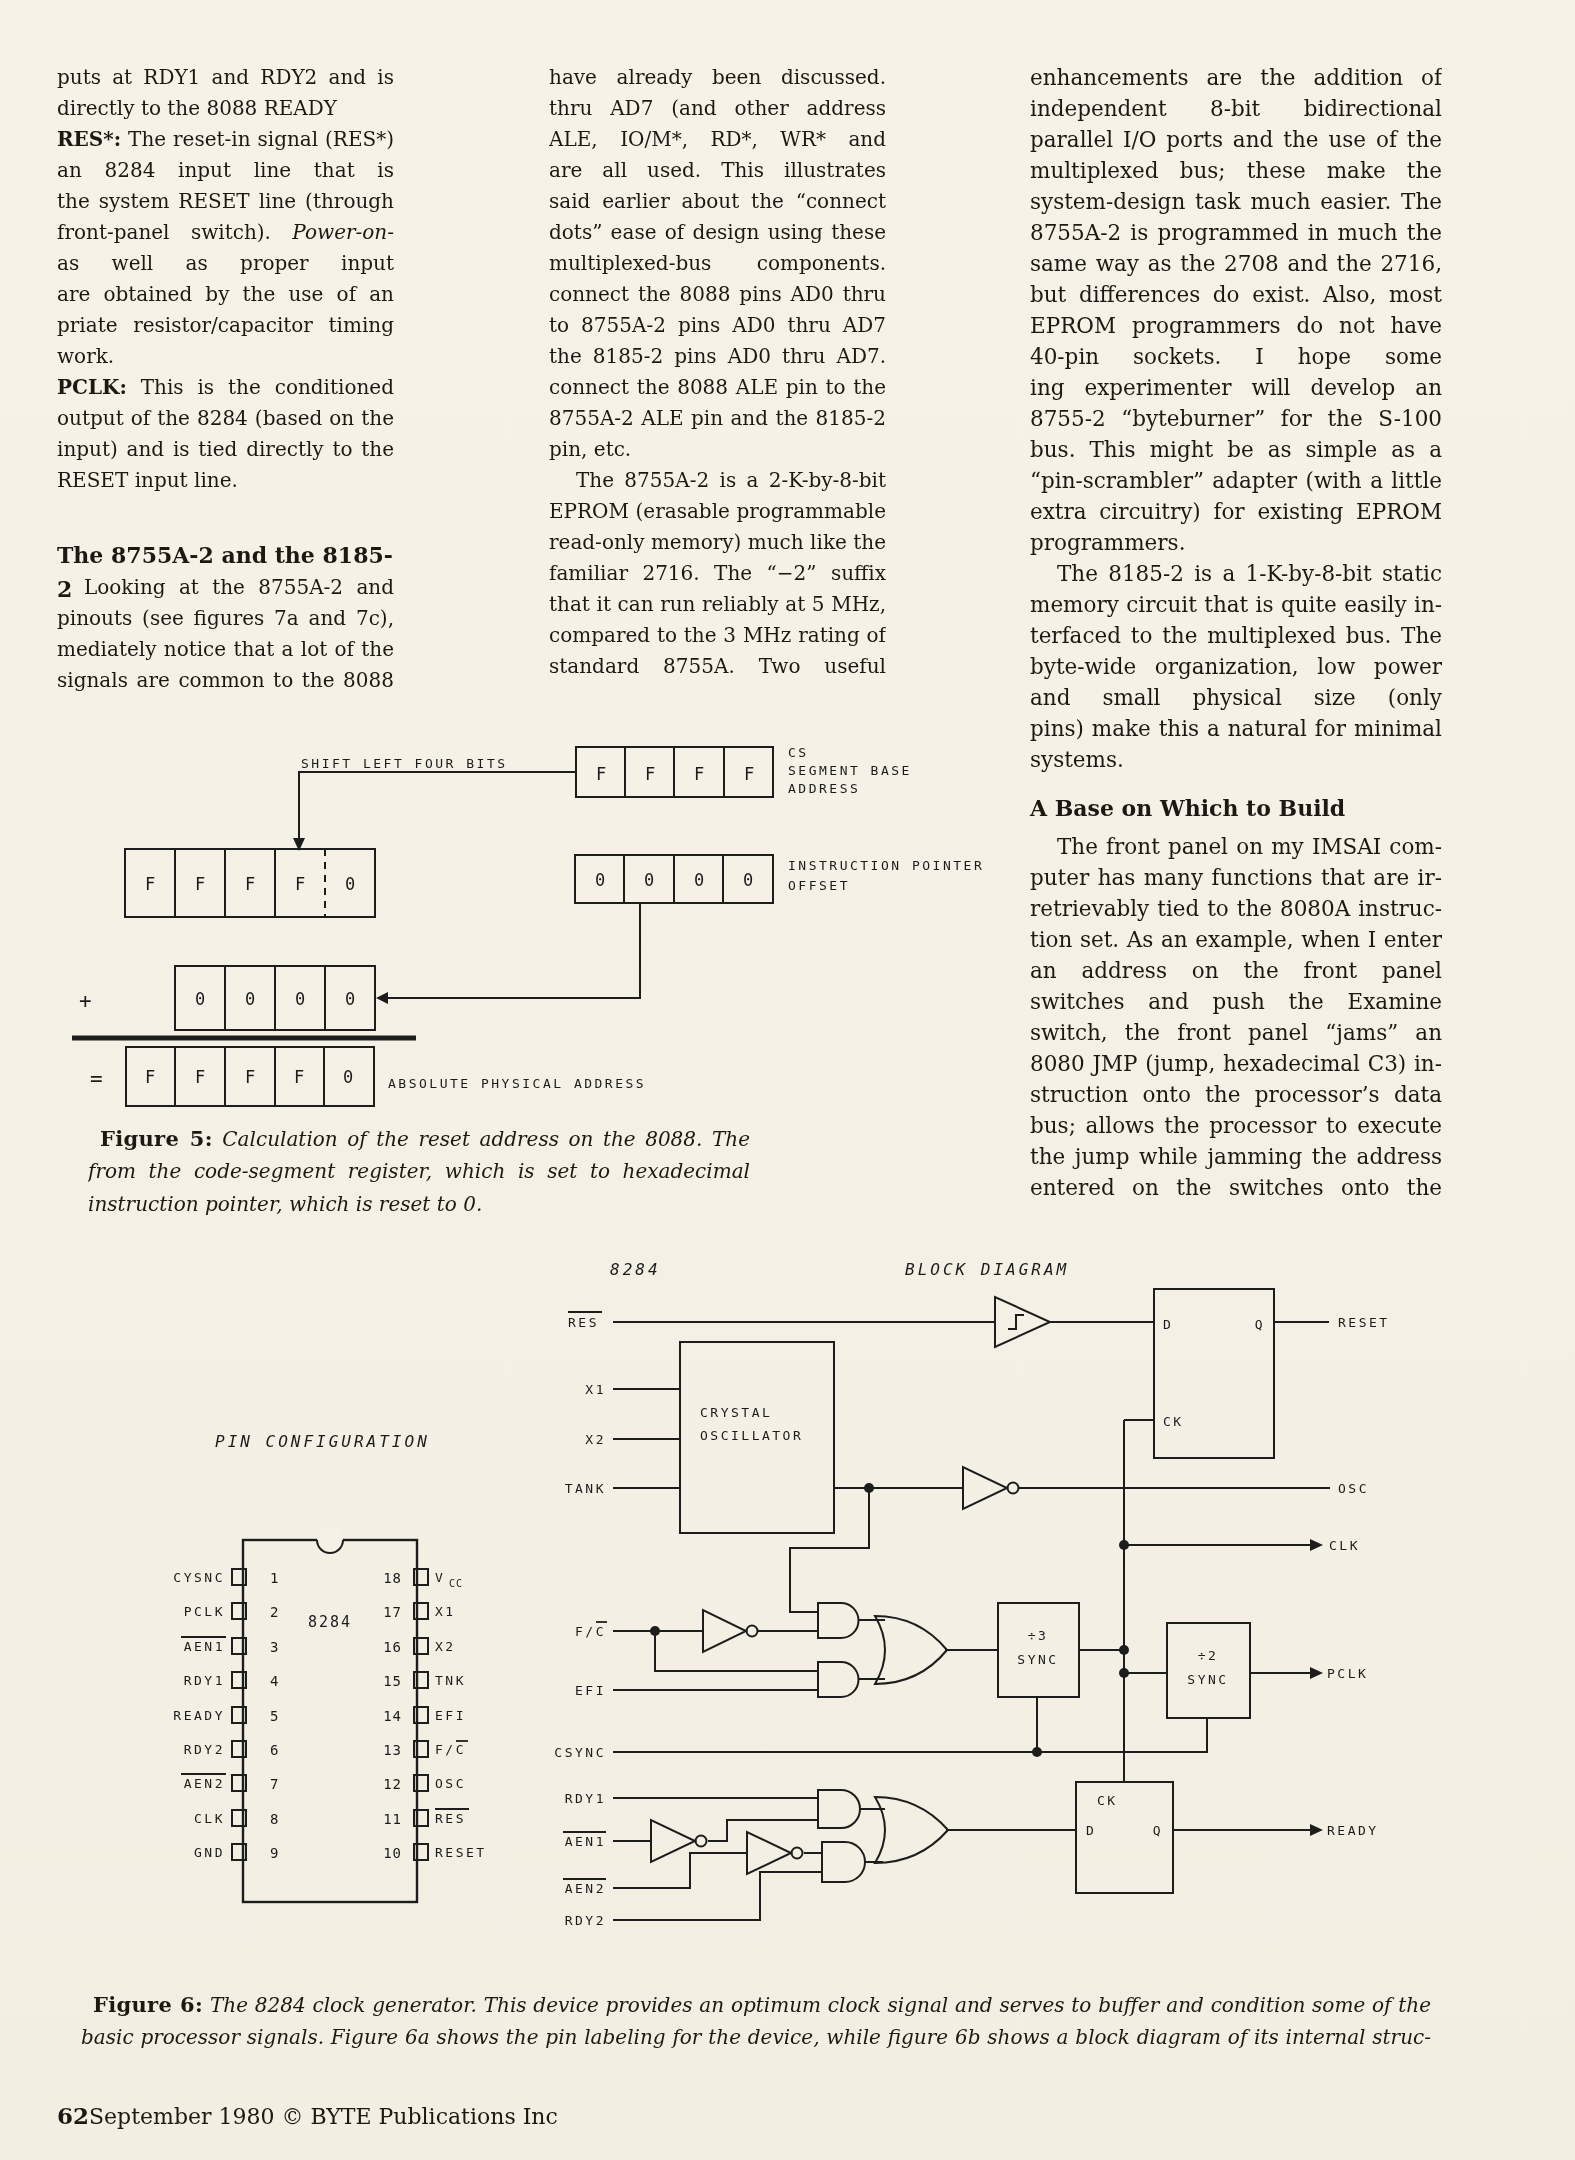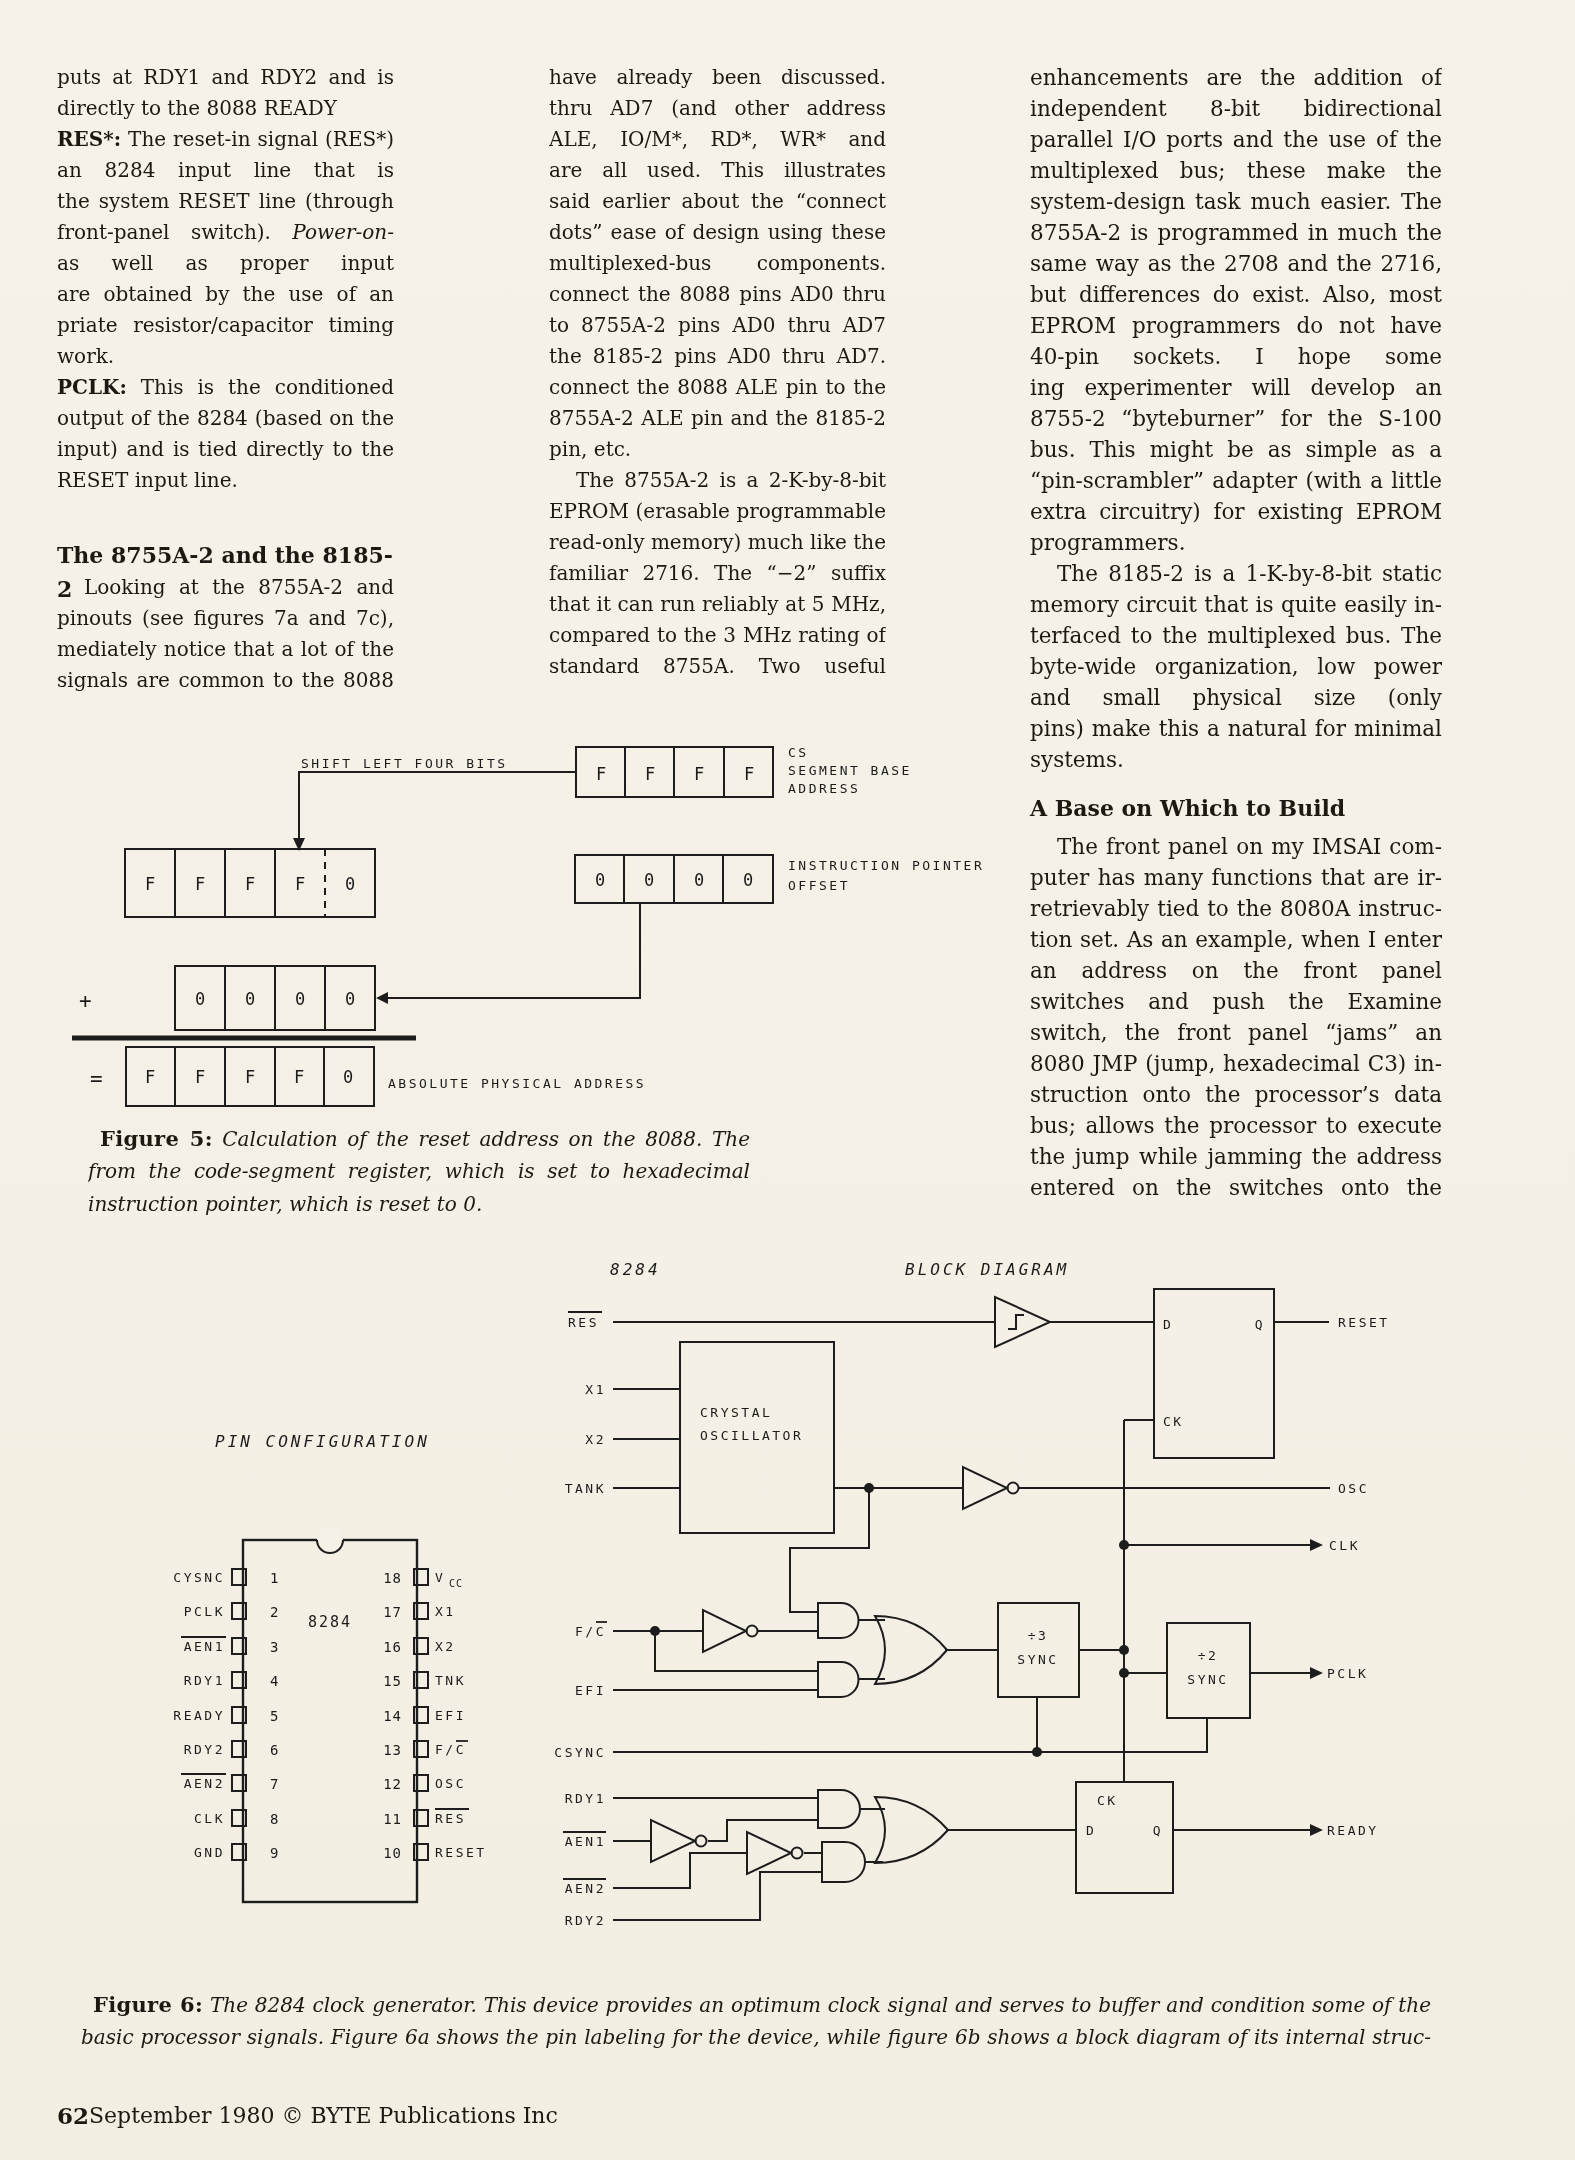--- a/index.html
+++ b/index.html
@@ -22,21 +22,21 @@
   .hdr{font-size:16px;letter-spacing:3px;font-style:italic;}
   .chiplab{font-size:15px;letter-spacing:2px;}
   .pinno{font-size:14px;letter-spacing:1px;}
   .subsc{font-size:10px;letter-spacing:1px;}
   .wire{stroke:#1d1d1d;stroke-width:2;fill:none;}
   .wire3{stroke:#1d1d1d;stroke-width:2.4;fill:none;}
   .thick{stroke:#1d1d1d;stroke-width:5;fill:none;}
   .dot{fill:#1d1d1d;stroke:none;}
   .arr{fill:#1d1d1d;stroke:none;}
   .ovl{stroke:#1d1d1d;stroke-width:1.8;}
-  .footer{position:absolute;left:57px;top:2102px;display:flex;align-items:center;}
+  .footer{position:absolute;left:57px;top:2102px;display:flex;align-items:flex-end;}
   .pgnum{font-size:23px;font-weight:bold;}
   .credit{font-size:22px;}
 </style>
 </head>
 <body>
 
 <div class="page">
 
   <div class="col" id="c1" style="left:57px;top:62px;width:337px;">
       <div class="tl">puts at RDY1 and RDY2 and is tied</div>

